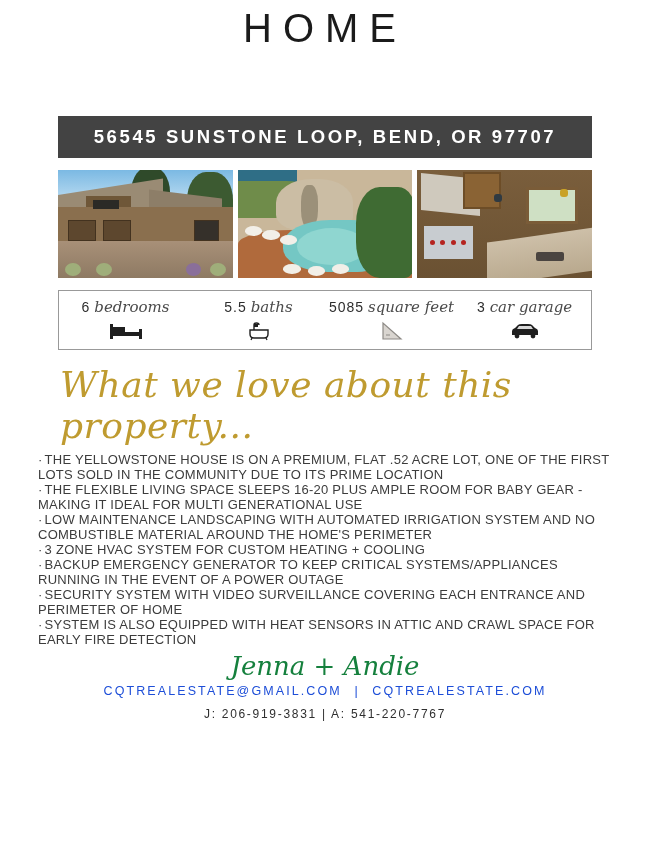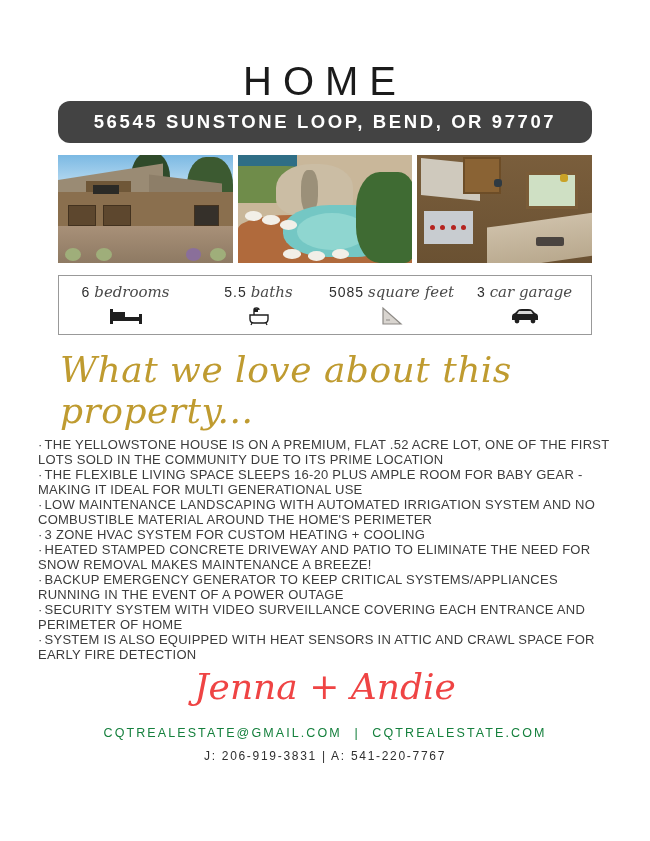--- a/index.html
+++ b/index.html
@@ -11,23 +11,23 @@
     width: 650px;
     height: 841px;
     font-family: "Liberation Sans", sans-serif;
     color: #3a3a3a;
     overflow: hidden;
     position: relative;
   }
 
   
   .title-wrap {
-    height: 101px;
-    display: flex;
-    align-items: flex-end;
+    height: 116px;
+    display: flex;
+    align-items: flex-start;
     justify-content: center;
     padding-top: 8px;
     box-sizing: border-box;
   }
   .title-home {
     font-family: "Liberation Sans", sans-serif;
     font-size: 40px;
     font-weight: 400;
     letter-spacing: 11px;
     color: #1b1b1b;
@@ -46,21 +46,20 @@
   }
 
   
   .address-bar {
     margin: 0 58px;
     background: #434343;
     height: 42px;
     display: flex;
     align-items: center;
     justify-content: center;
-    border-radius: 12px;
   }
   .address-text {
     color: #ffffff;
     font-size: 18.5px;
     font-weight: bold;
     letter-spacing: 2.6px;
   }
 
   
   .photos {
@@ -165,29 +164,29 @@
     letter-spacing: 0.25px;
     text-transform: uppercase;
   }
   .feature::before { content: "·"; margin-right: 2px; }
 
   
   .footer { margin-top: 6px; text-align: center; }
   .signature {
     font-family: "DejaVu Serif", serif;
     font-style: italic;
-    font-size: 36px;
-    color: #ef4444;
+    font-size: 26px;
+    color: #15803d;
     line-height: 1.05;
   }
   .contact-1 {
     font-size: 12.5px;
     letter-spacing: 2.1px;
-    color: #15803d;
-    margin-top: 20px;
+    color: #1d4ed8;
+    margin-top: 4px;
   }
   .contact-2 {
     font-size: 12px;
     letter-spacing: 1.7px;
     color: #2f2f2f;
     margin-top: 9px;
   }
   .sep { margin: 0 7px; }
 </style>
 </head>
@@ -320,21 +319,20 @@
 
 </div>
 
 <div class="love-heading">What we love about this property...</div>
 
 <div class="features">
   <div class="feature">The Yellowstone house is on a premium, flat .52 acre lot, one of the first lots sold in the community due to its prime location</div>
   <div class="feature">The flexible living space sleeps 16-20 plus ample room for baby gear - making it ideal for multi generational use</div>
   <div class="feature">Low maintenance landscaping with automated irrigation system and no combustible material around the home's perimeter</div>
   <div class="feature">3 zone HVAC system for custom heating + cooling</div>
-  <div class="feature">Heated stamped concrete driveway and patio to eliminate the need for snow removal makes maintenance a breeze!</div>
   <div class="feature">Backup emergency generator to keep critical systems/appliances running in the event of a power outage</div>
   <div class="feature">Security system with video surveillance covering each entrance and perimeter of home</div>
   <div class="feature">System is also equipped with heat sensors in attic and crawl space for early fire detection</div>
 </div>
 
 <div class="footer">
   <div class="signature">Jenna + Andie</div>
   <div class="contact-1">
     <span>CQTREALESTATE@GMAIL.COM</span>
     <span class="sep">|</span>

